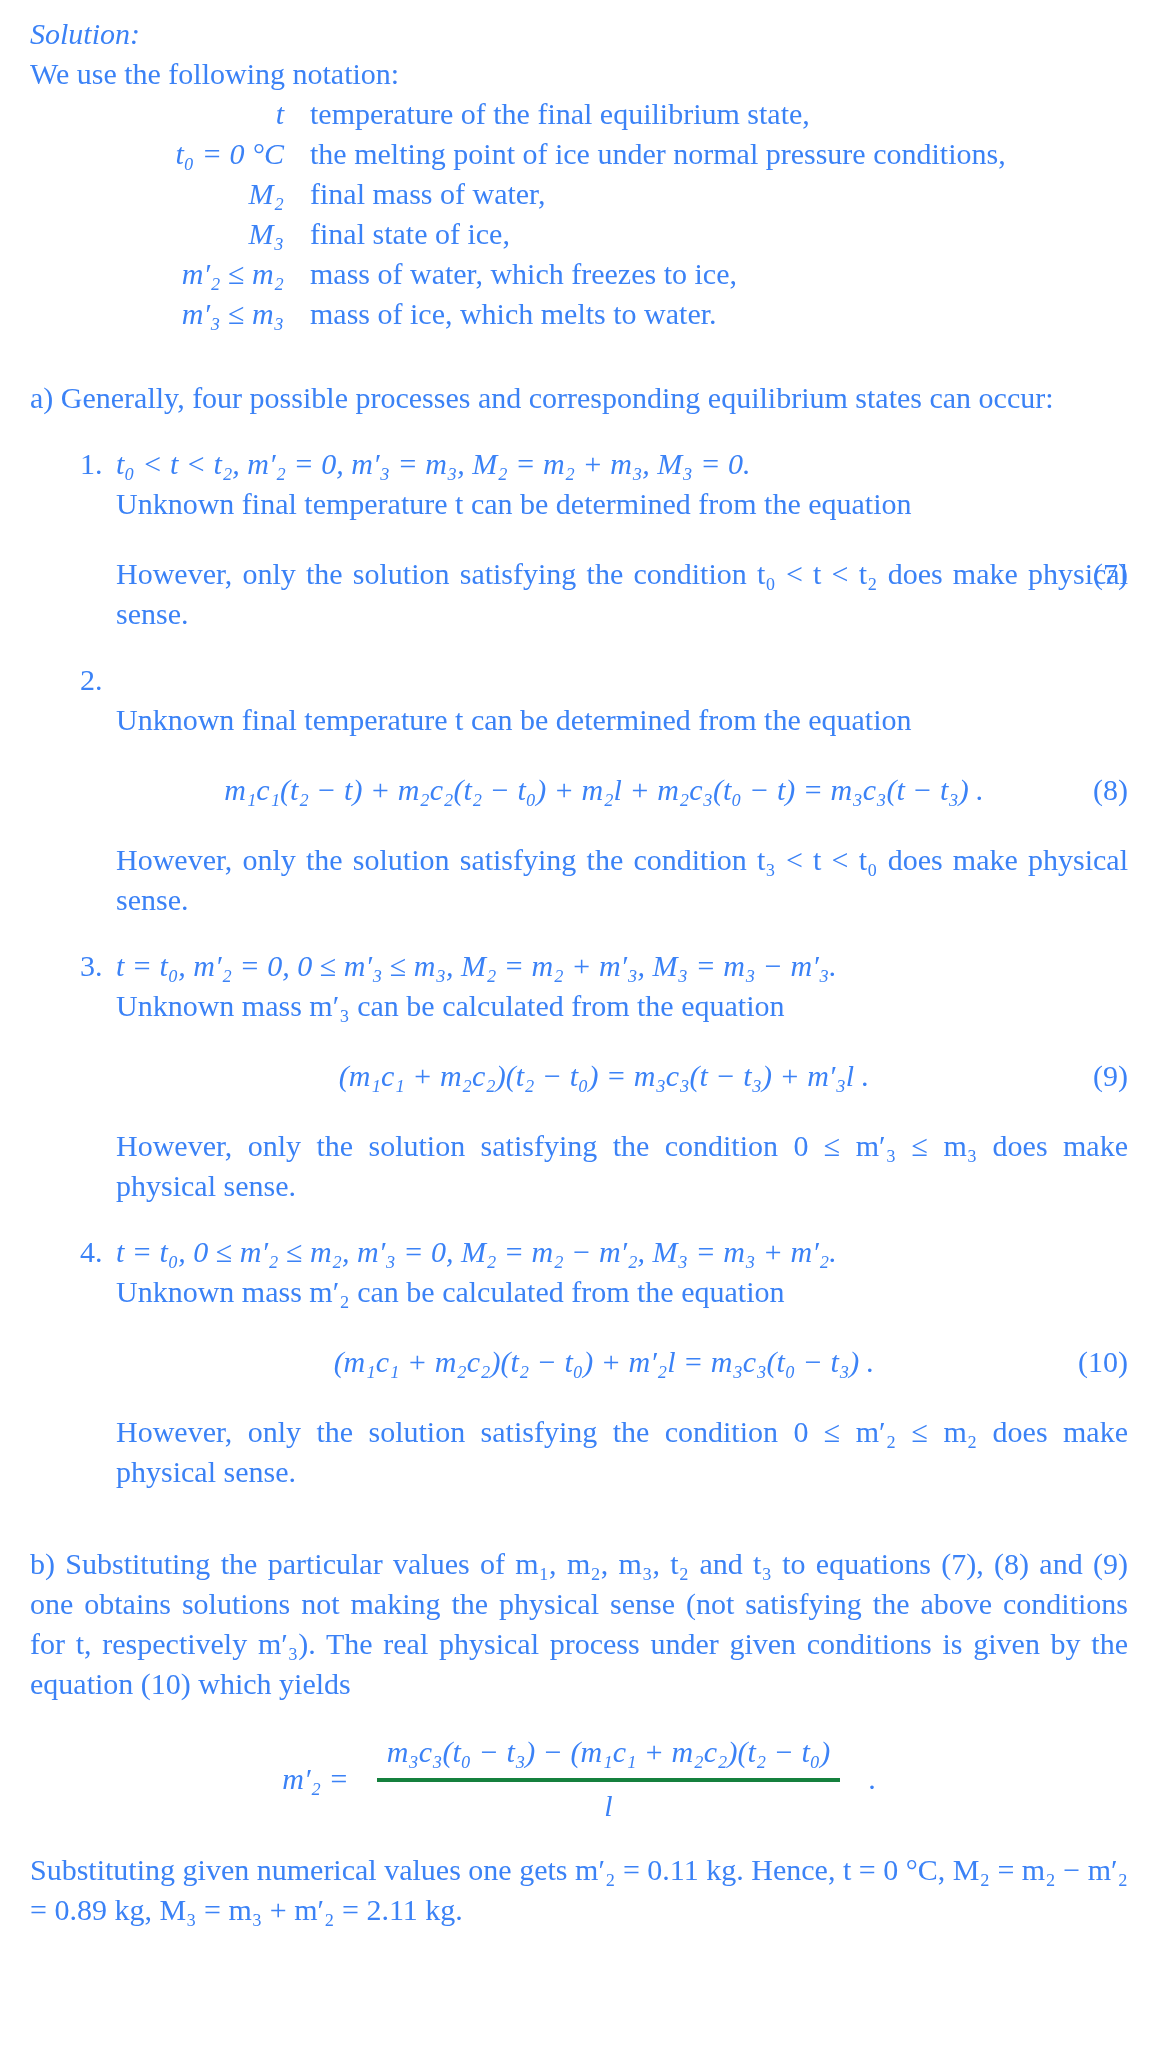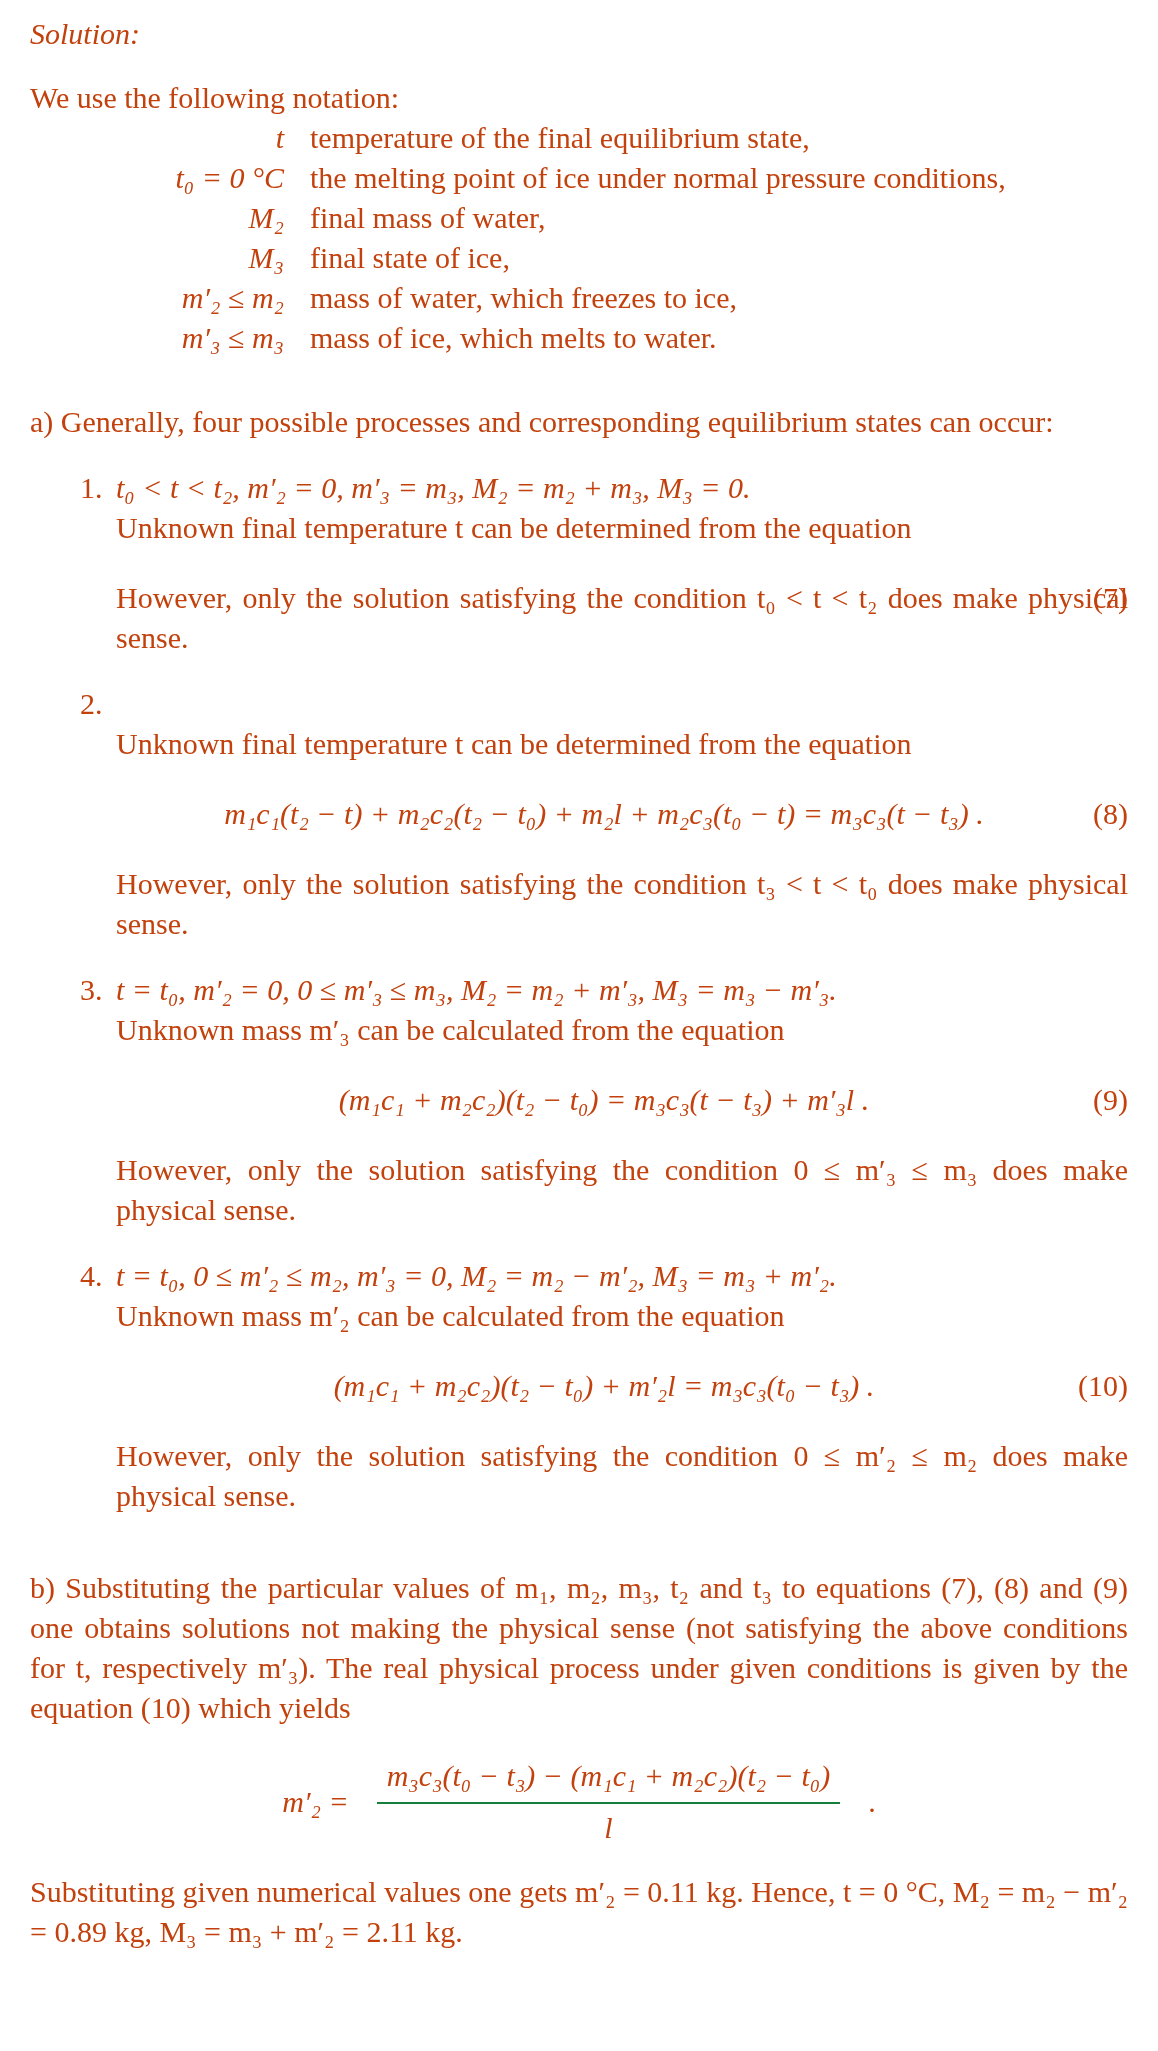--- a/index.html
+++ b/index.html
@@ -5,24 +5,24 @@
   html, body { margin: 0; padding: 0; background: #ffffff; }
   body { width: 1158px; min-height: 2051px; }
   .page {
     box-sizing: border-box;
     width: 1158px;
     min-height: 2051px;
     padding: 14px 30px 40px 30px;
     font-family: "Liberation Serif", "DejaVu Serif", serif;
     font-size: 30px;
     line-height: 40px;
-    color: #c2410c;
+    color: #3b82f6;
   }
   .heading { font-style: italic; }
-  .para { text-align: justify; margin-top: 24px; }
+  .para { text-align: justify; }
   .math { font-style: italic; }
 
   
   .notation { margin: 0 0 0 46px; }
   .nrow {
     display: grid;
     grid-template-columns: 208px 1fr;
     column-gap: 26px;
   }
   .nrow .sym { text-align: right; white-space: nowrap; }
@@ -56,21 +56,21 @@
 
   
   .frac-row {
     display: flex;
     justify-content: center;
     align-items: center;
     gap: 28px;
     margin: 28px 0 24px 0;
   }
   .frac { display: inline-flex; flex-direction: column; text-align: center; }
-  .frac .fnum { border-bottom: 2px solid #15803d; padding: 0 10px 6px 10px; line-height: 40px; }
+  .frac .fnum { border-bottom: 4px solid #15803d; padding: 0 10px 6px 10px; line-height: 40px; }
   .frac .fden { padding-top: 4px; line-height: 40px; }
   .frac-suffix { align-self: center; }
 
   .conclusion { margin-top: 6px; }
 </style>
 </head>
 <body>
 
 <div class="page">
 

